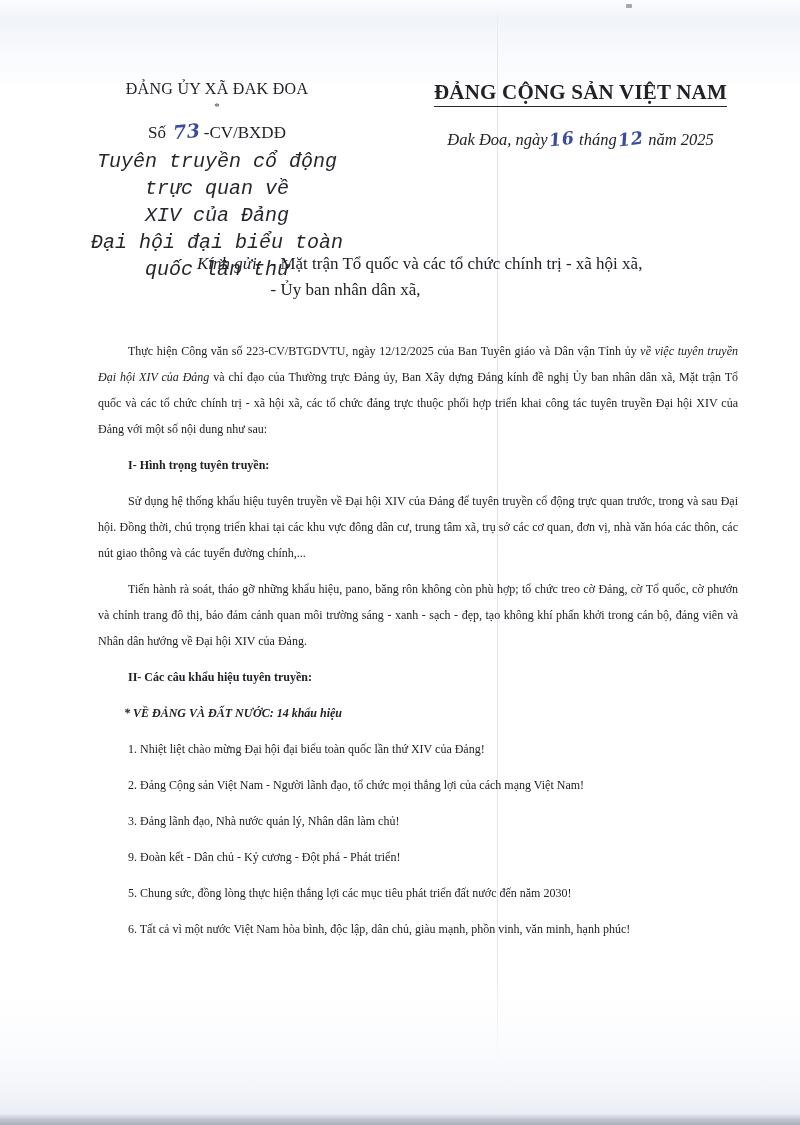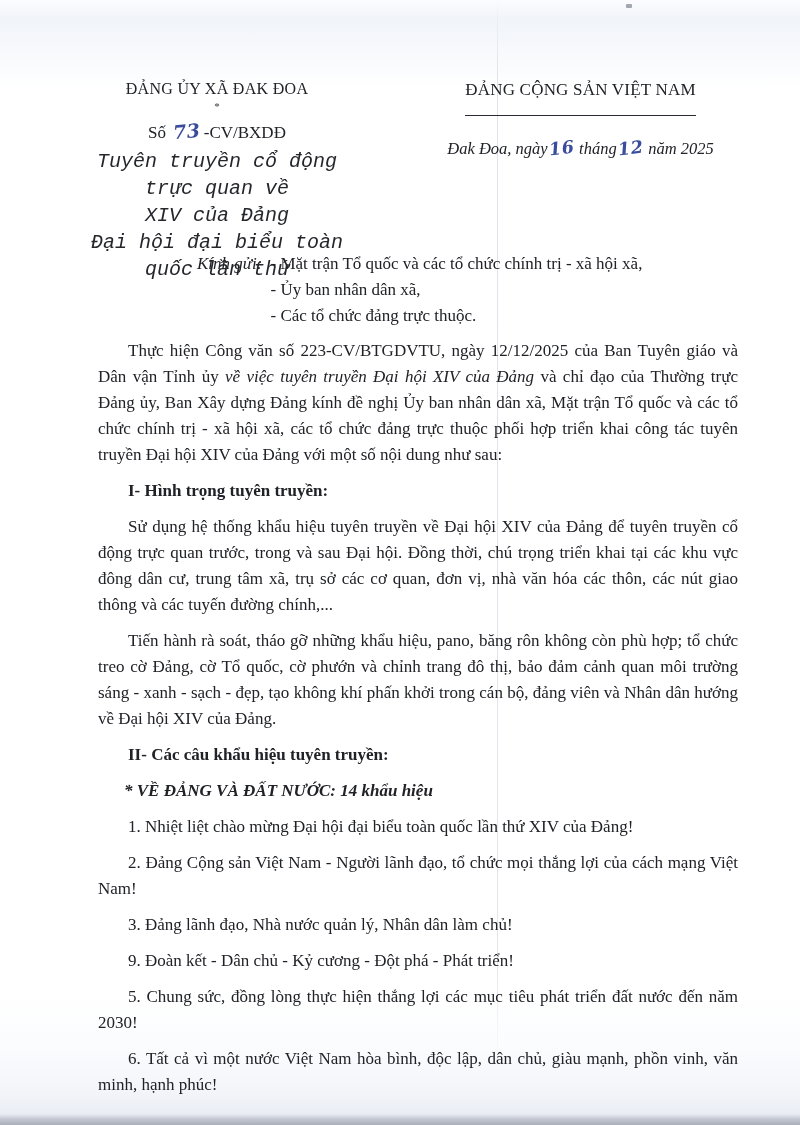--- a/index.html
+++ b/index.html
@@ -32,42 +32,42 @@
   }
   .org-parent{font-weight:normal;font-size:16px;letter-spacing:.3px;}
   .org{font-weight:bold;font-size:17px;letter-spacing:.2px;margin-top:2px;}
   .star{font-size:11px;line-height:10px;margin-top:3px;color:#3a3b40;}
   .doc-no{font-size:17px;margin-top:9px;}
   .subject{font-style:italic;font-size:20px;line-height:1.35;margin-top:5px;color:#26272c;font-family:Liberation Mono, monospace;}
   .hdr-right{
     position:absolute;left:408px;top:80px;width:345px;text-align:center;
   }
   .party{
-    display:inline-block;font-weight:normal;font-size:17px;letter-spacing:.2px;
-    border-bottom:1.6px solid #2a2b31;padding-bottom:15px;
+    display:inline-block;font-weight:bold;font-size:21px;letter-spacing:.2px;
+    border-bottom:1.6px solid #2a2b31;padding-bottom:1px;
   }
   .dateline{font-style:italic;font-size:16.5px;margin-top:22px;white-space:nowrap;}
   .hand{
     display:inline-block;
     font-family:"DejaVu Serif",serif;font-style:italic;font-weight:bold;
     color:#3a4c9c;letter-spacing:.5px;
   }
   .hand-no{font-size:19px;transform:rotate(-5deg);margin:0 3px;}
   .hand-date{font-size:17.5px;transform:rotate(-7deg);margin:0 1px;}
   
   .recipients{
     position:absolute;left:197px;top:251px;display:flex;align-items:flex-start;
     font-size:17px;line-height:26px;
   }
   .recip-label{font-style:italic;white-space:nowrap;margin-right:8px;}
   .recip-items div{white-space:nowrap;}
   
   .body-text{
     position:absolute;left:98px;top:338px;width:640px;
-    font-size:17px;line-height:26px;text-align:justify;
+    font-size:12px;line-height:26px;text-align:justify;
   }
   .body-text p{margin:0 0 10px;text-indent:30px;}
   .sec-head{font-weight:bold;margin:2px 0 10px;text-indent:30px;}
   .sec-sub{font-weight:bold;font-style:italic;margin:0 0 10px;text-indent:26px;}
   .slogan{margin:0 0 12px;}
   .it{font-style:italic;}
 </style>
 </head>
 <body>
 
@@ -90,21 +90,20 @@
   <div class="hdr-right">
     <div><span class="party">ĐẢNG CỘNG SẢN VIỆT NAM</span></div>
     <div class="dateline"><span>Đak Đoa, ngày</span><span class="hand hand-date">16</span> <span>tháng</span><span class="hand hand-date">12</span> <span>năm 2025</span></div>
   </div>
 
   <div class="recipients">
     <div class="recip-label">Kính gửi:</div>
     <div class="recip-items">
       <div>- Mặt trận Tổ quốc và các tổ chức chính trị - xã hội xã,</div>
       <div>- Ủy ban nhân dân xã,</div>
-      <div>- Các tổ chức đảng trực thuộc.</div>
     </div>
   </div>
 
   <div class="body-text">
 
     <p><span>Thực hiện Công văn số 223-CV/BTGDVTU, ngày 12/12/2025 của Ban Tuyên giáo và Dân vận Tỉnh ủy </span><span class="it">về việc tuyên truyền Đại hội XIV của Đảng</span><span> và chỉ đạo của Thường trực Đảng ủy, Ban Xây dựng Đảng kính đề nghị Ủy ban nhân dân xã, Mặt trận Tổ quốc và các tổ chức chính trị - xã hội xã, các tổ chức đảng trực thuộc phối hợp triển khai công tác tuyên truyền Đại hội XIV của Đảng với một số nội dung như sau:</span></p>
 
     <div class="sec-head">I- Hình trọng tuyên truyền:</div>
 
     <p>Sử dụng hệ thống khẩu hiệu tuyên truyền về Đại hội XIV của Đảng để tuyên truyền cổ động trực quan trước, trong và sau Đại hội. Đồng thời, chú trọng triển khai tại các khu vực đông dân cư, trung tâm xã, trụ sở các cơ quan, đơn vị, nhà văn hóa các thôn, các nút giao thông và các tuyến đường chính,...</p>

